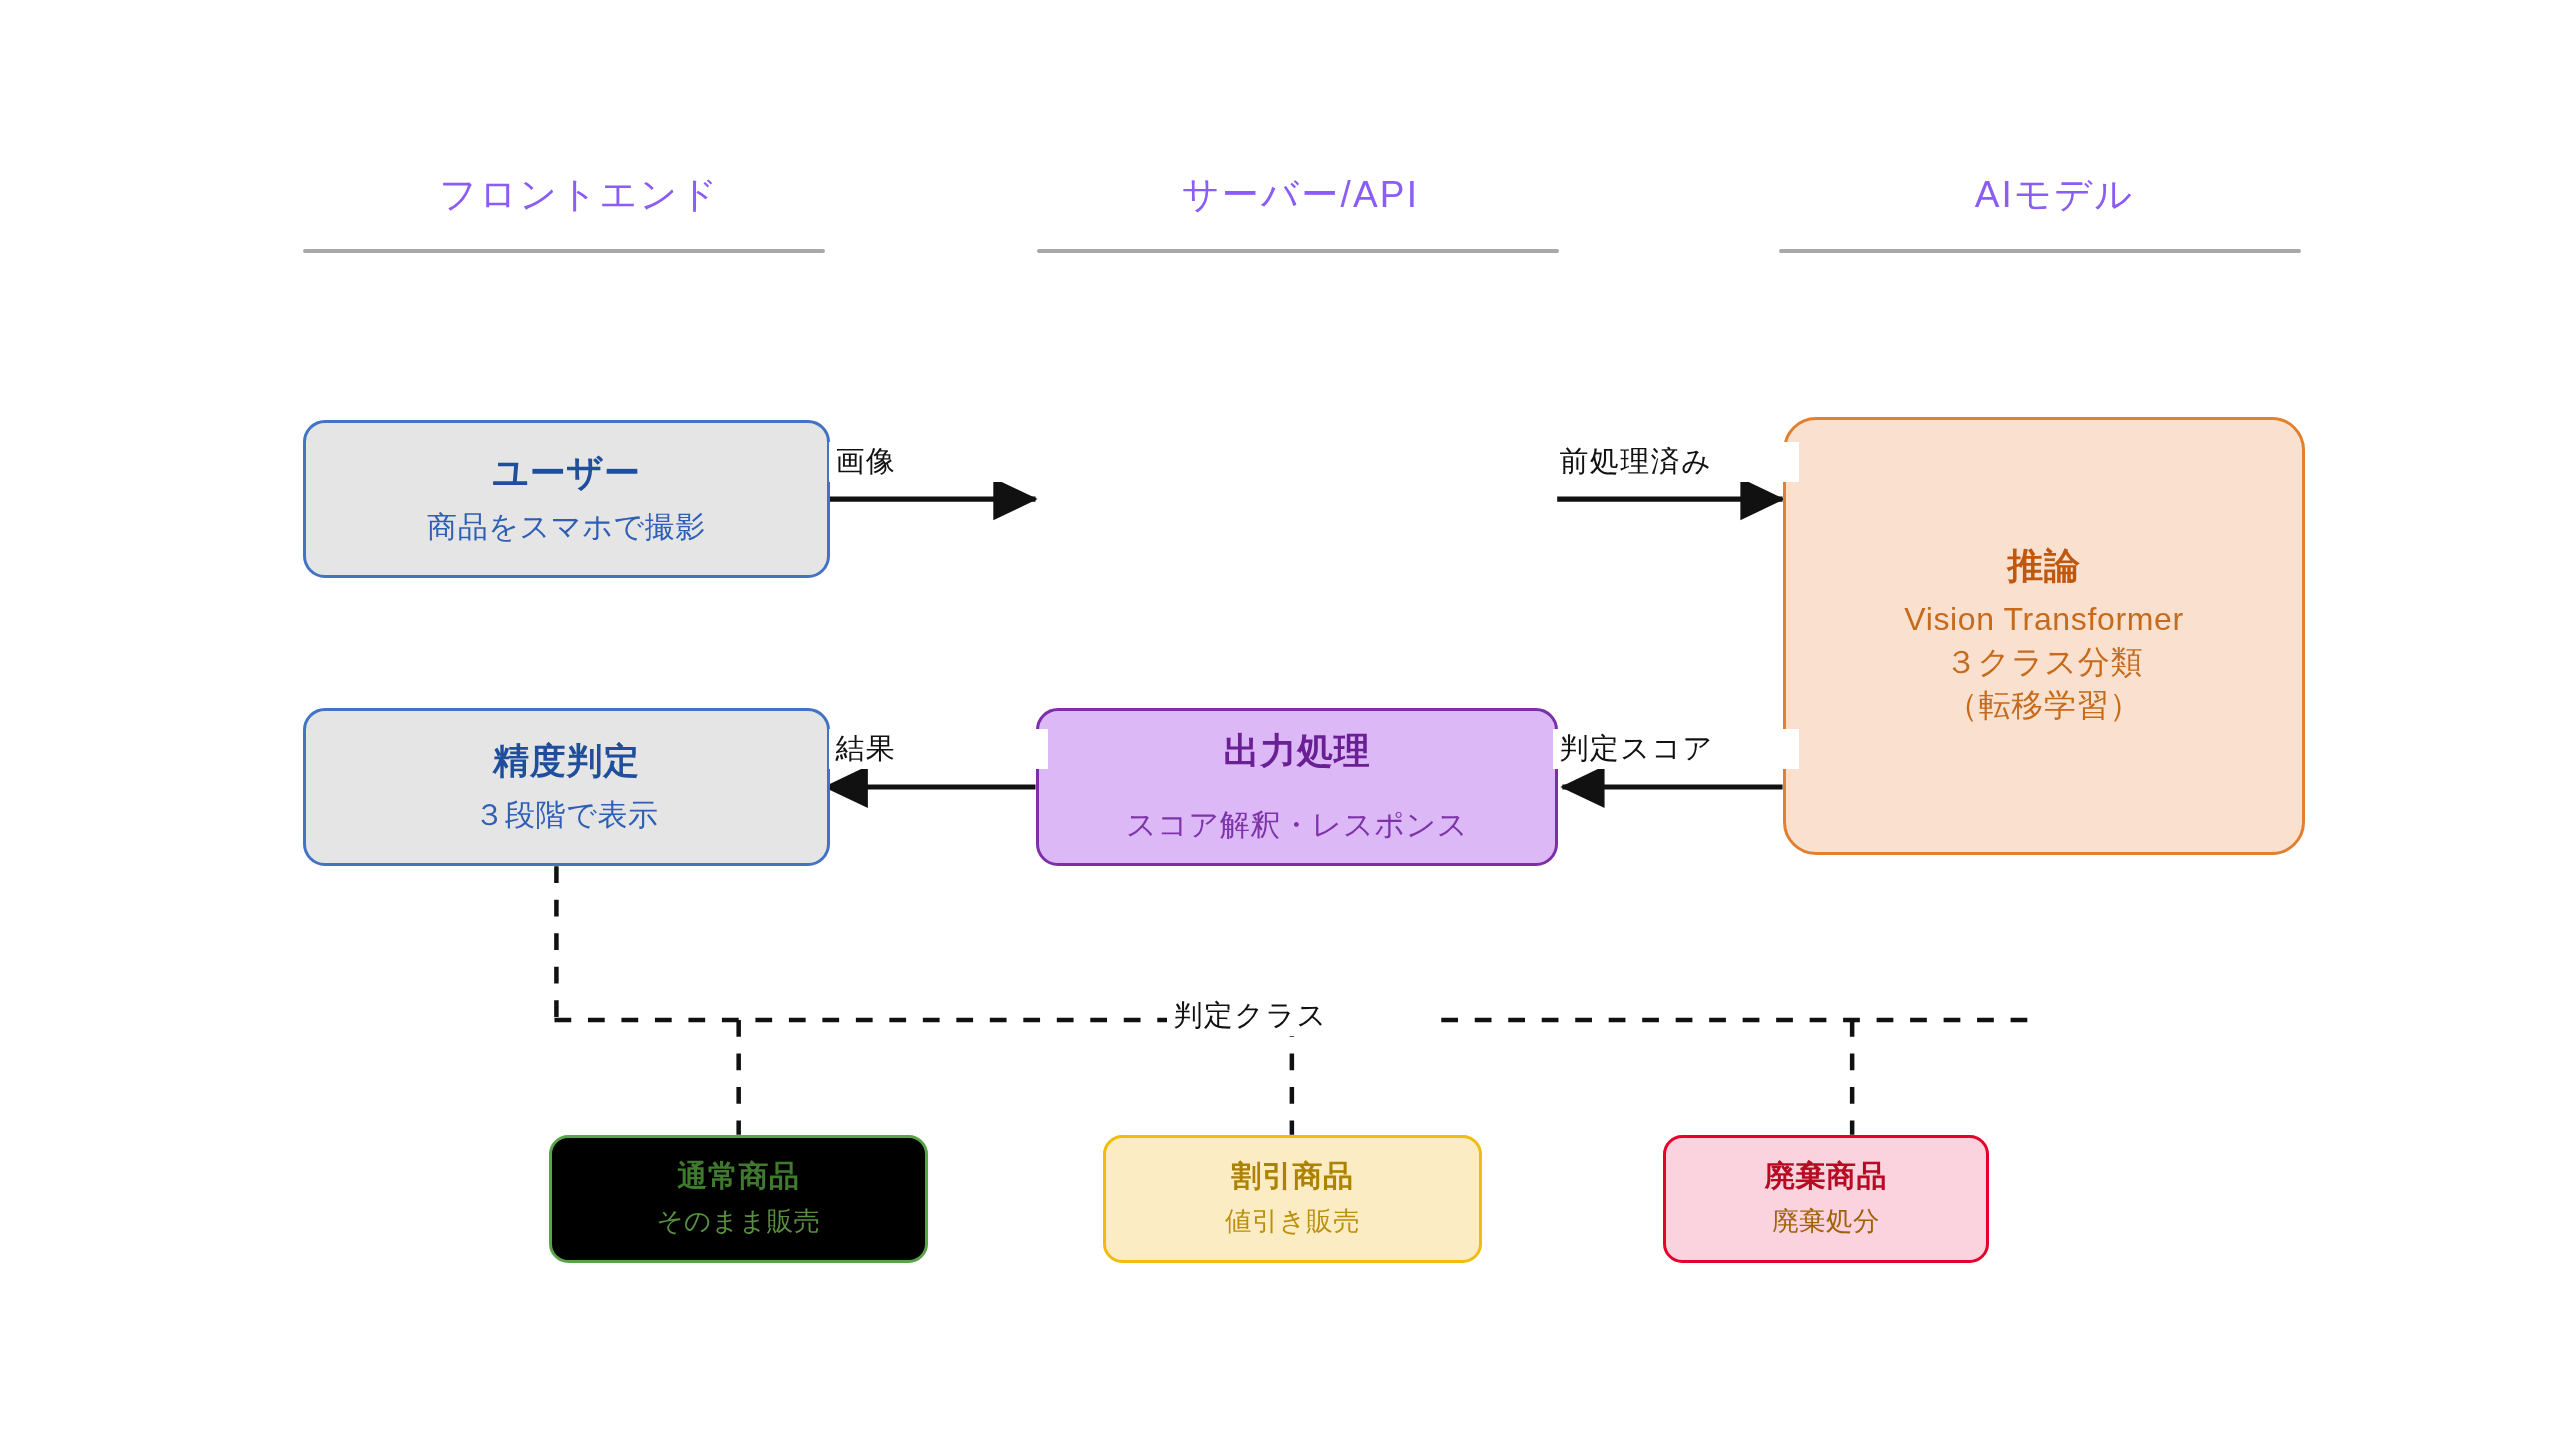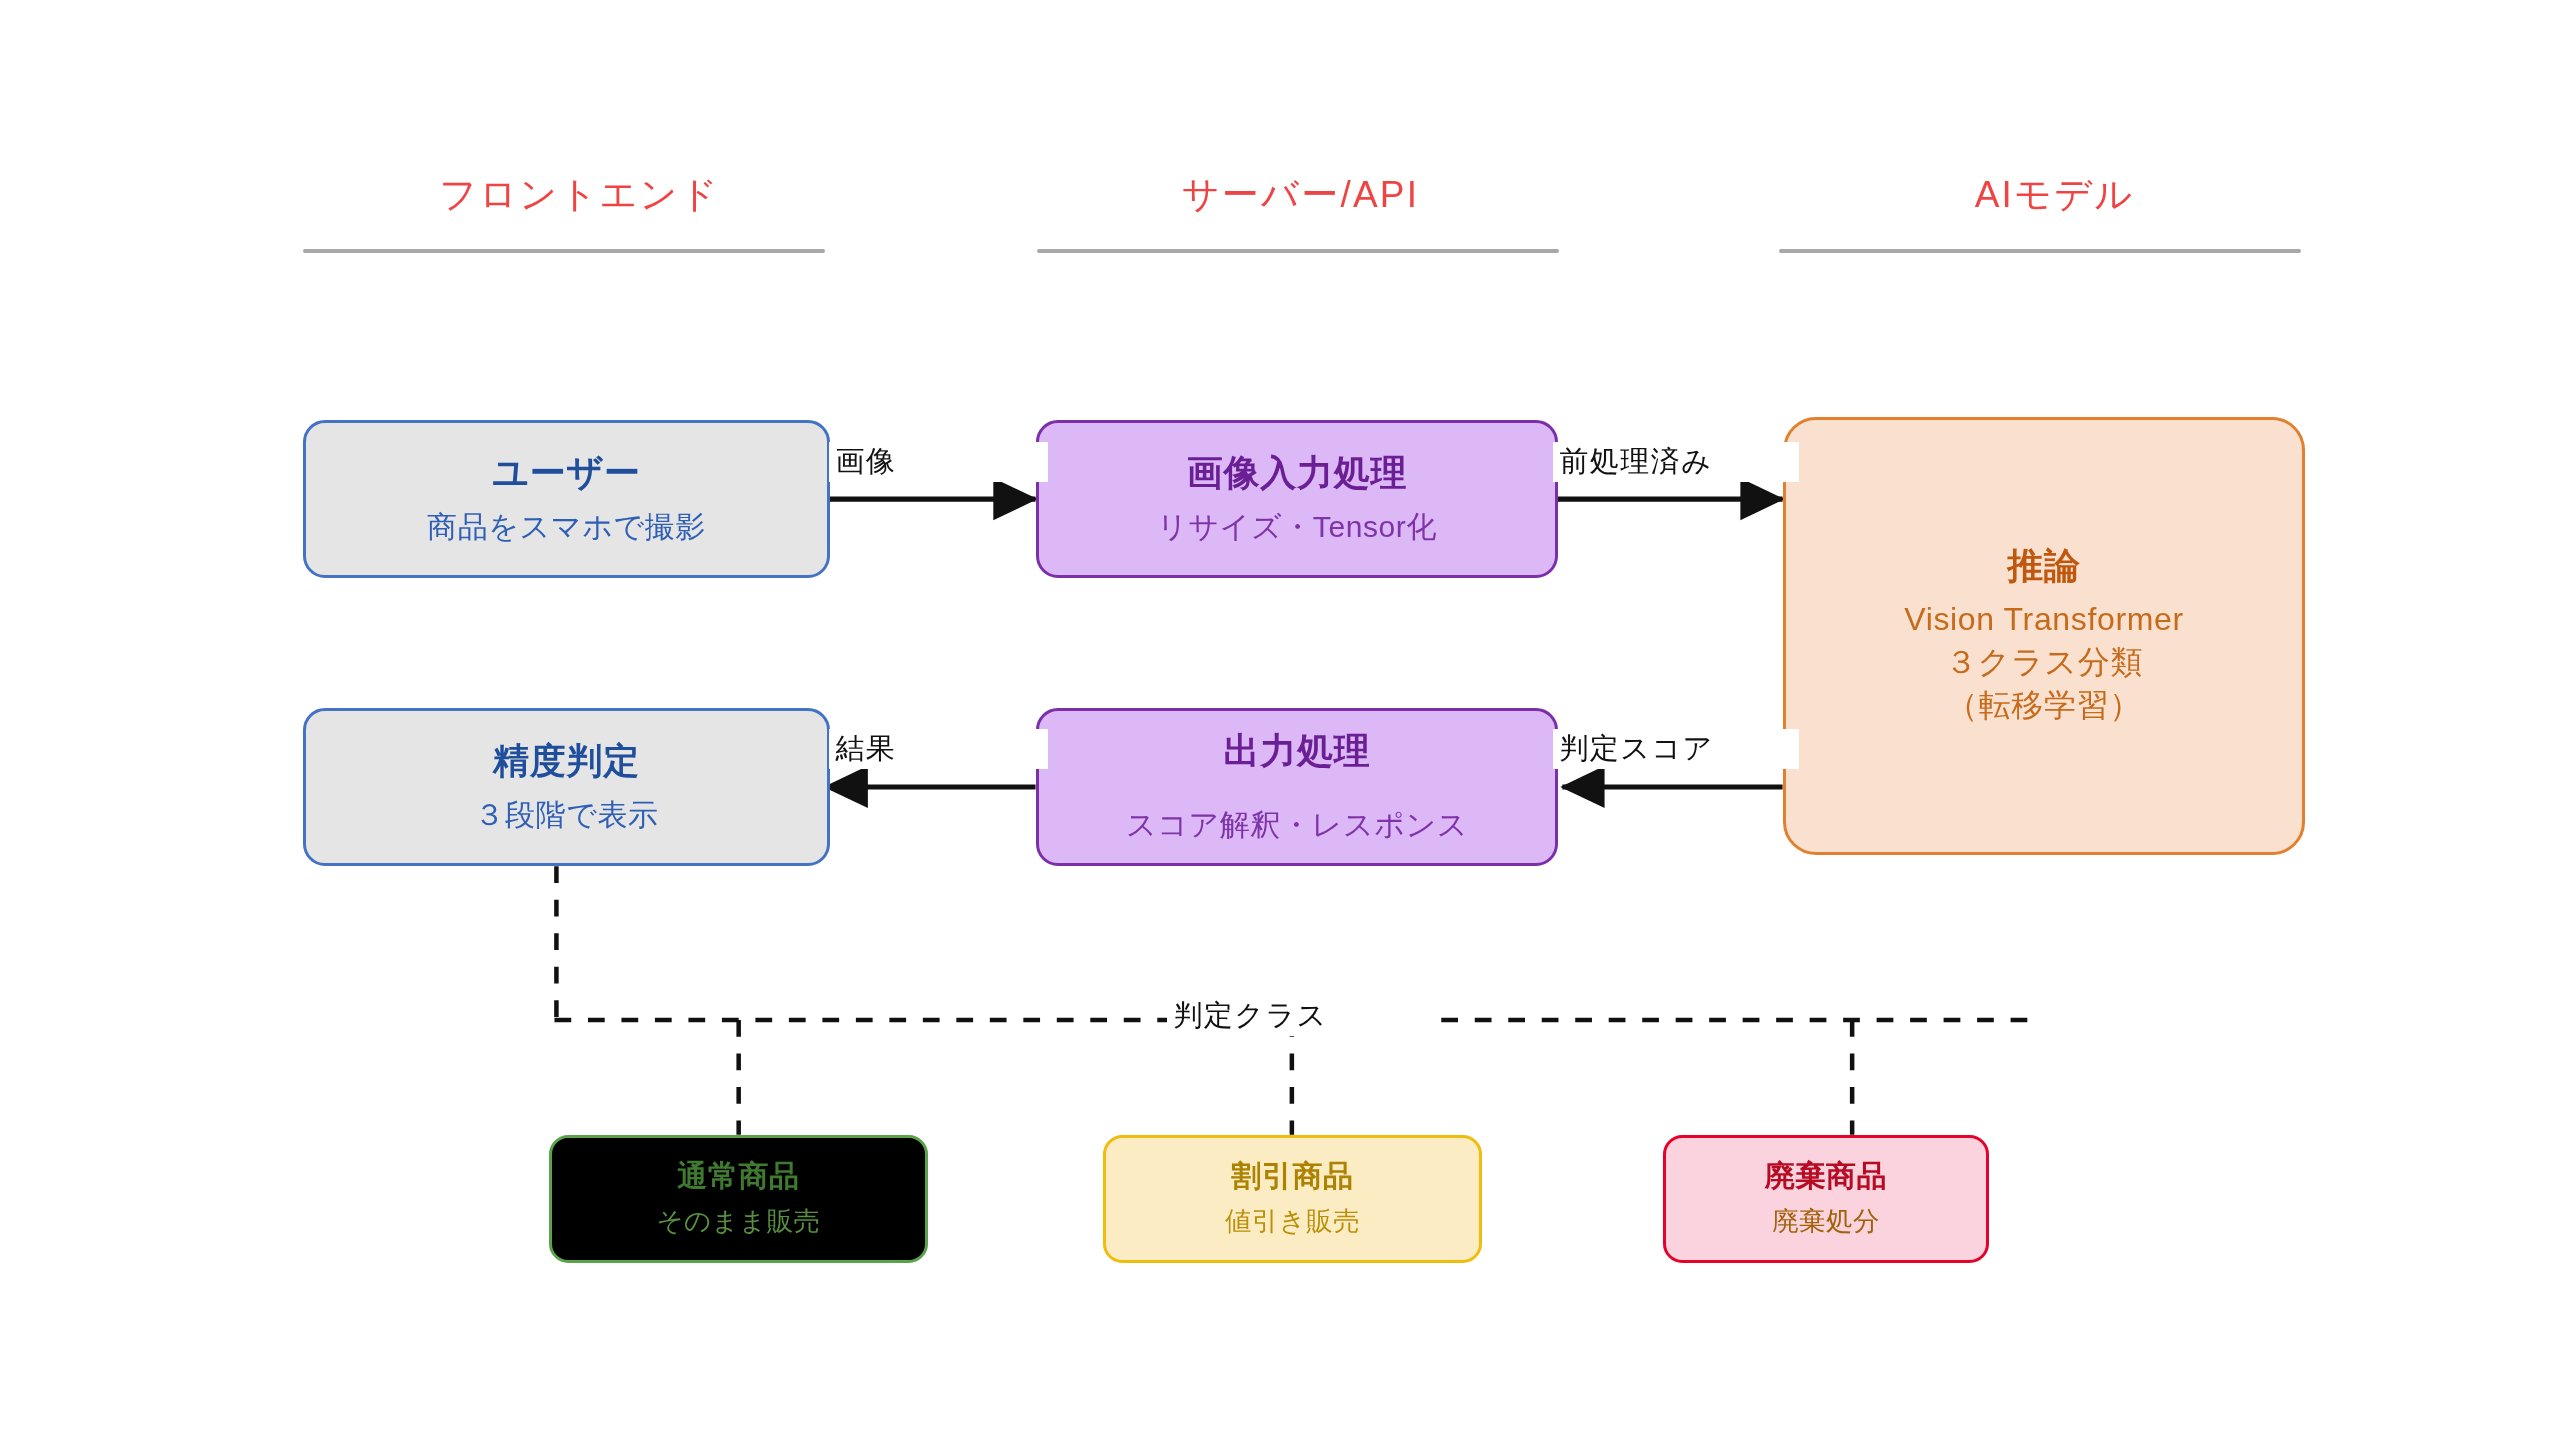--- a/index.html
+++ b/index.html
@@ -17,21 +17,21 @@
     width: 2576px;
     height: 1449px;
     background: #ffffff;
     overflow: hidden;
   }
 
   
   .col-header {
     position: absolute;
     text-align: center;
-    color: #ef4444;
+    color: #8b5cf6;
     font-weight: 400;
     letter-spacing: 0.06em;
     font-size: 37px;
     line-height: 1.1;
     white-space: nowrap;
   }
   .col-rule {
     position: absolute;
     height: 3.9px;
     background: #a8a8a8;
@@ -162,24 +162,20 @@
   <div class="col-rule" style="left:1037px; top:249px; width:522px;"></div>
 
   <div class="col-header" style="left:1784px; top:175px; width:541px;">AIモデル</div>
   <div class="col-rule" style="left:1779px; top:249px; width:522px;"></div>
 
   <div class="node n-blue" style="left:303px; top:420px; width:527px; height:158px;">
     <div class="title">ユーザー</div>
     <div class="sub">商品をスマホで撮影</div>
   </div>
 
-  <div class="node n-purple" style="left:1036px; top:420px; width:522px; height:158px;">
-    <div class="title">画像入力処理</div>
-    <div class="sub">リサイズ・Tensor化</div>
-  </div>
 
   <div class="node n-orange" style="left:1783px; top:417px; width:522px; height:438px;">
     <div class="title" style="margin-bottom:11.6px;">推論</div>
     <div class="sub">Vision Transformer</div>
     <div class="sub">３クラス分類</div>
     <div class="sub">（転移学習）</div>
   </div>
 
   <div class="node n-blue" style="left:303px; top:708px; width:527px; height:158px;">
     <div class="title">精度判定</div>

